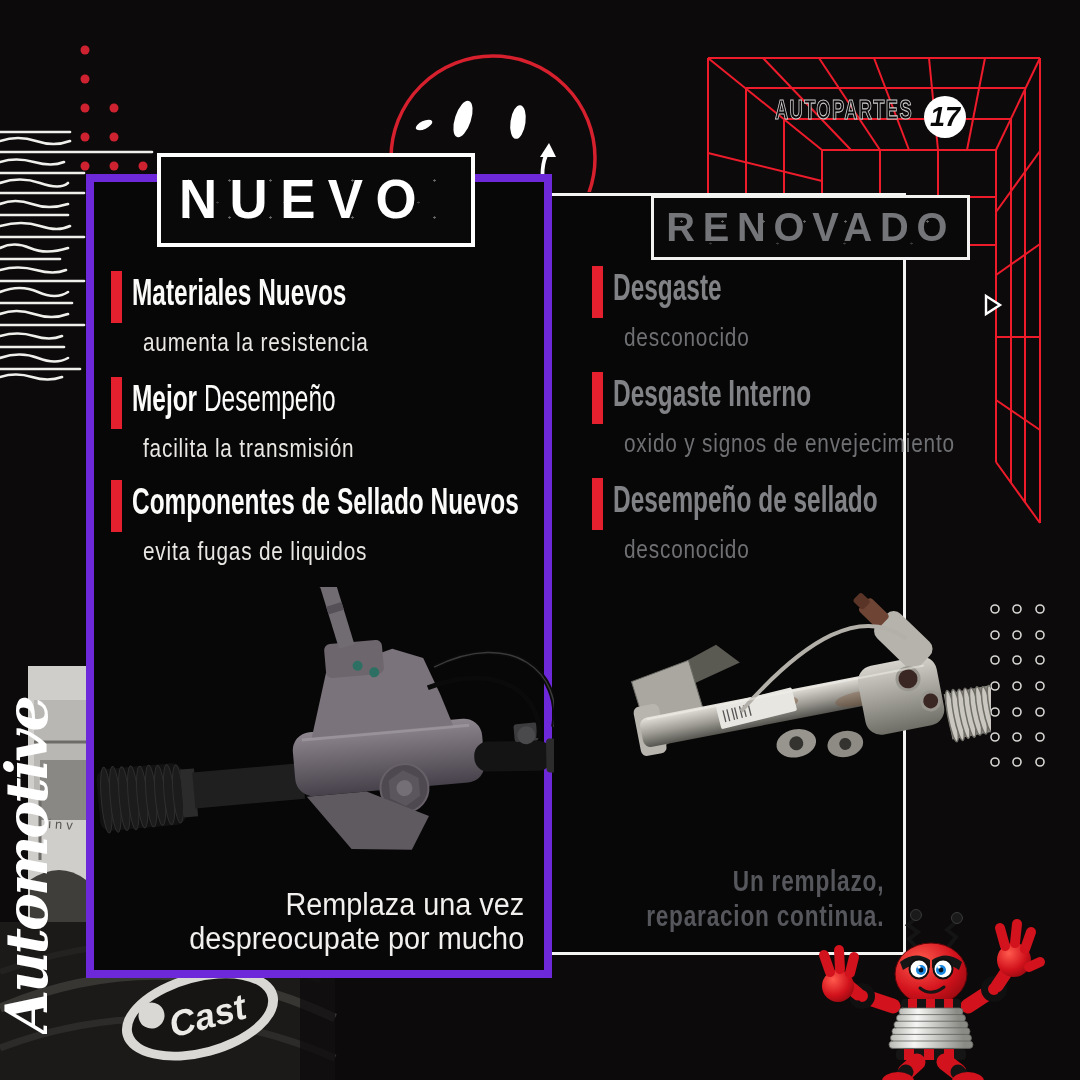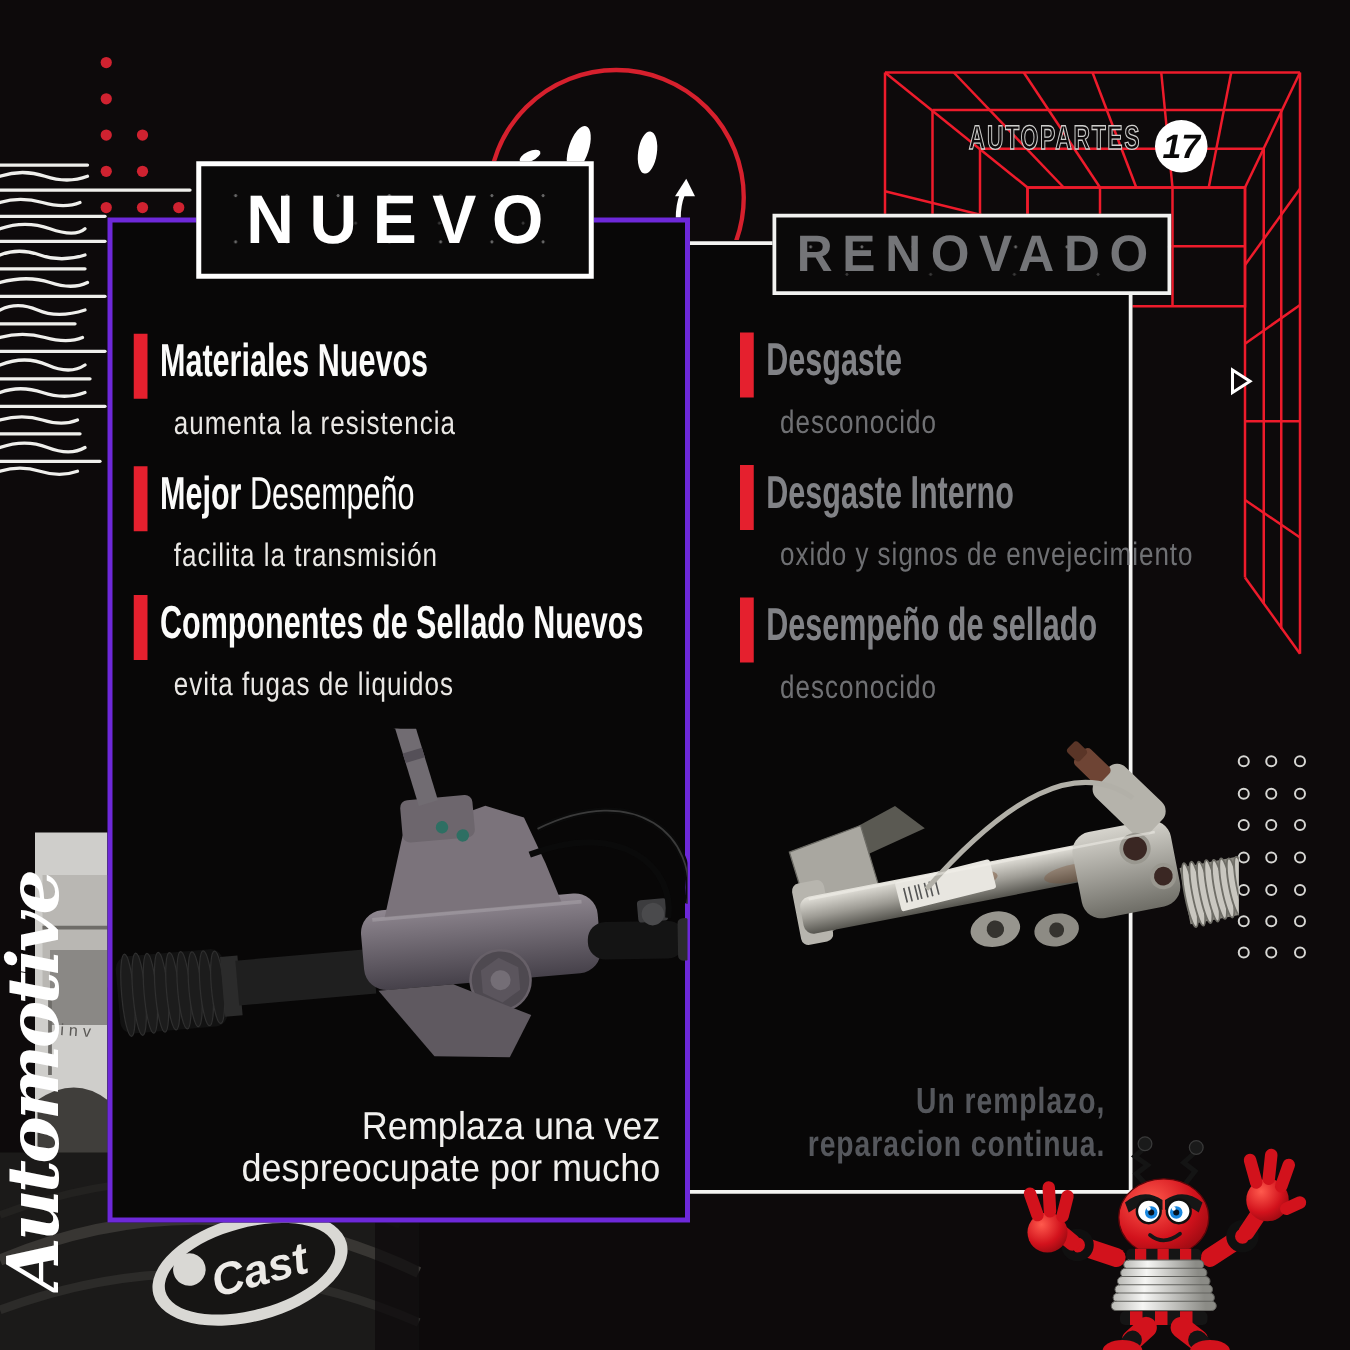--- a/index.html
+++ b/index.html
@@ -3,32 +3,32 @@
 <meta charset="utf-8">
 <style>
   html,body{margin:0;padding:0;background:#000;}
   .canvas{position:relative;width:1080px;height:1080px;background:#0d0a0b;overflow:hidden;
           font-family:"Liberation Sans",sans-serif;}
   .abs{position:absolute;}
   svg{display:block;}
 
   
   .panel{position:absolute;background:#080707;box-sizing:border-box;}
-  .panel-left{left:86px;top:174px;width:466px;height:804px;border:4px solid #6d28d9;z-index:4;}
+  .panel-left{left:86px;top:174px;width:466px;height:804px;border:8px solid #6d28d9;z-index:4;}
   .panel-right{left:549px;top:193px;width:357px;height:762px;border:3px solid #f4f4f2;border-left:none;z-index:3;}
 
   
-  .title-box{position:absolute;box-sizing:border-box;background:#0a0909;z-index:6;text-align:center;
+  .title-box{position:absolute;box-sizing:border-box;background:#0a0909;z-index:6;text-align:left;
     background-image:radial-gradient(rgba(255,255,255,.38) 1px,transparent 1.5px),
                      radial-gradient(rgba(255,255,255,.2) 1px,transparent 1.5px);
-    background-size:41px 37px,67px 53px;background-position:7px 5px,23px 19px;}
+    background-size:41px 37px,67px 53px;background-position:7px 5px,23px 19px;margin-top:24px;}
   .box-nuevo{left:157px;top:129px;width:318px;height:94px;border:4px solid #fff;}
   .box-nuevo span{display:inline-block;font-size:55px;font-weight:700;color:#fff;letter-spacing:13px;
     line-height:84px;transform:scaleX(.96);transform-origin:50% 50%;text-indent:13px;}
-  .box-renov{left:618px;top:171px;width:319px;height:65px;border:3px solid #f2f2f0;}
+  .box-renov{left:651px;top:171px;width:319px;height:65px;border:3px solid #f2f2f0;}
   .box-renov span{display:inline-block;font-size:41px;font-weight:700;color:#747578;letter-spacing:8px;
     line-height:58px;transform:scaleX(.97);text-indent:8px;}
 
   
   .item{position:absolute;}
   .item .bar{position:absolute;left:0;top:0;width:11px;height:52px;background:#e5202e;}
   .htxt{position:absolute;left:21px;top:2px;white-space:nowrap;font-size:37px;line-height:40px;
         transform:scaleX(.66);transform-origin:0 50%;}
   .htxt .hb{font-weight:700;}
   .htxt .hl{font-weight:400;}

